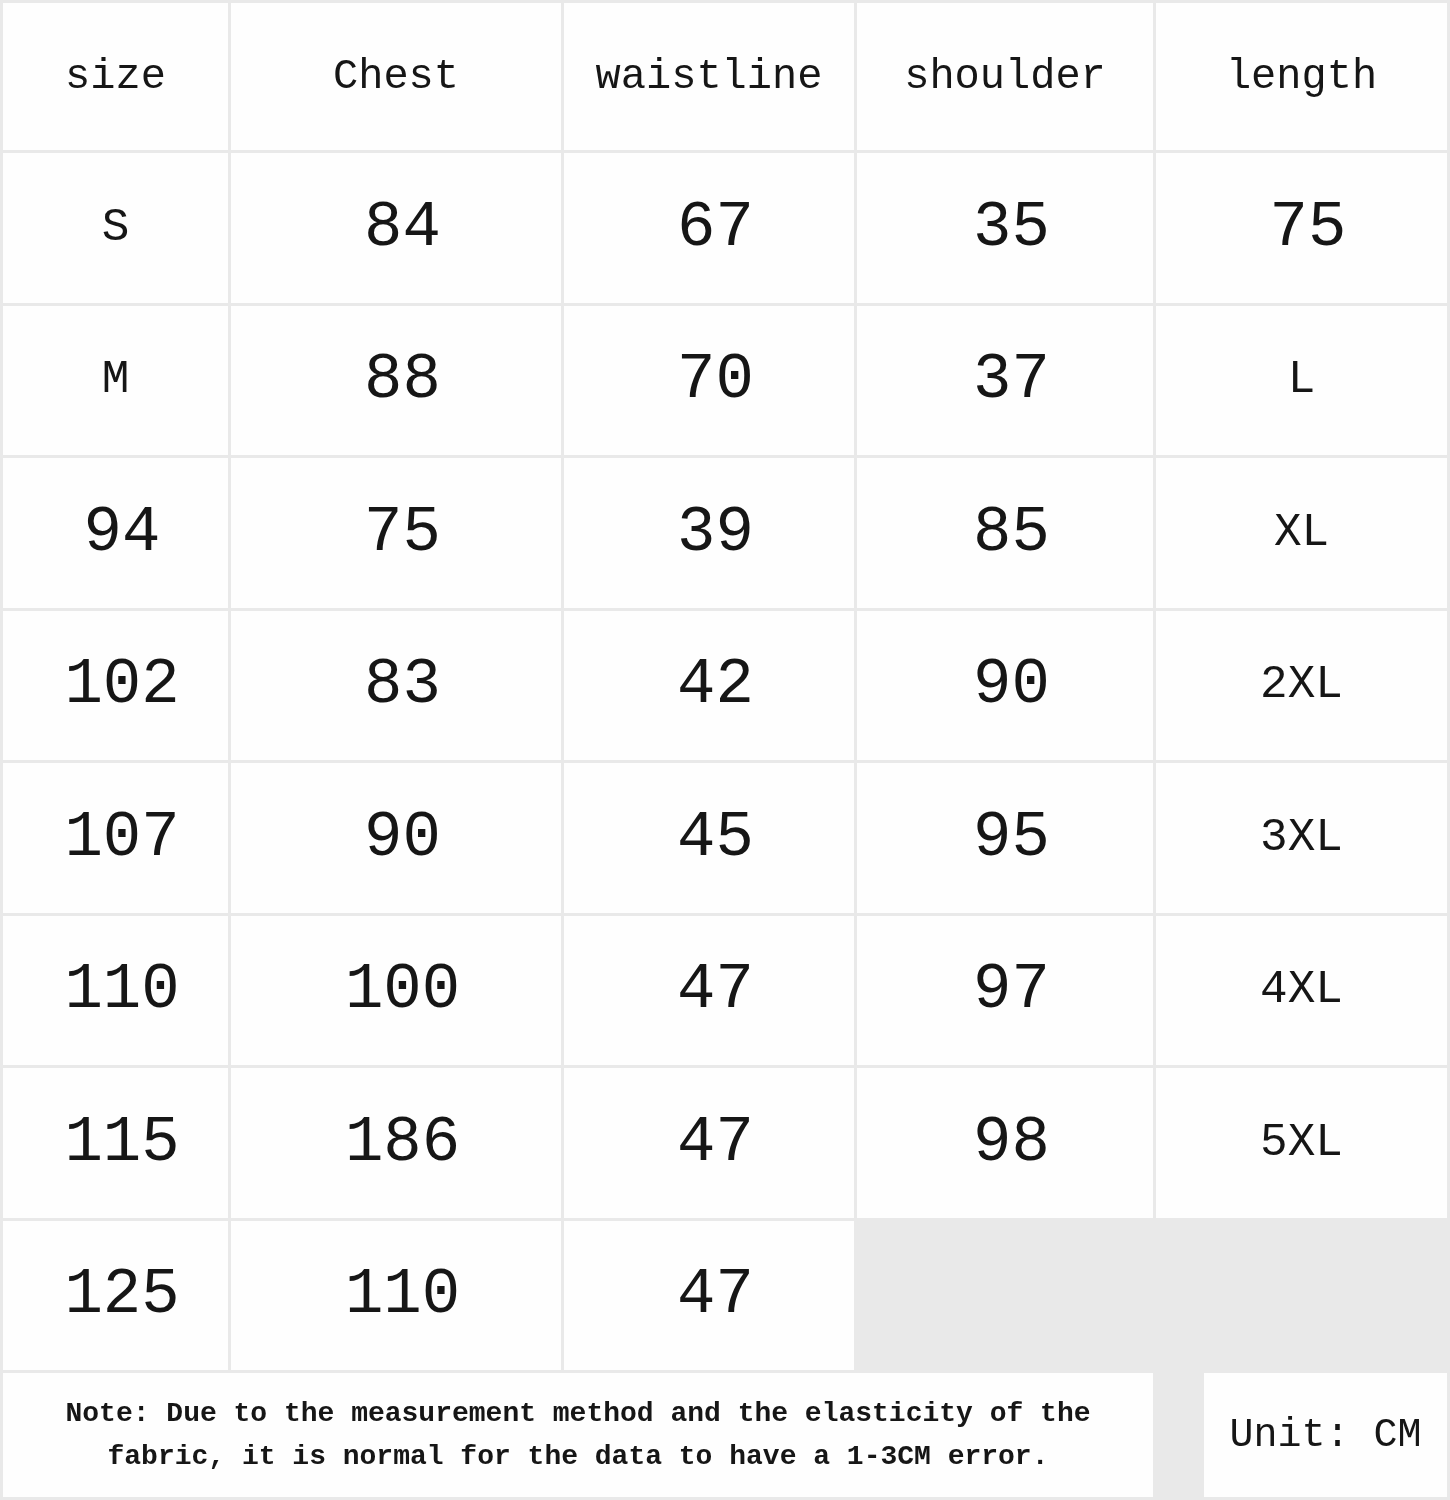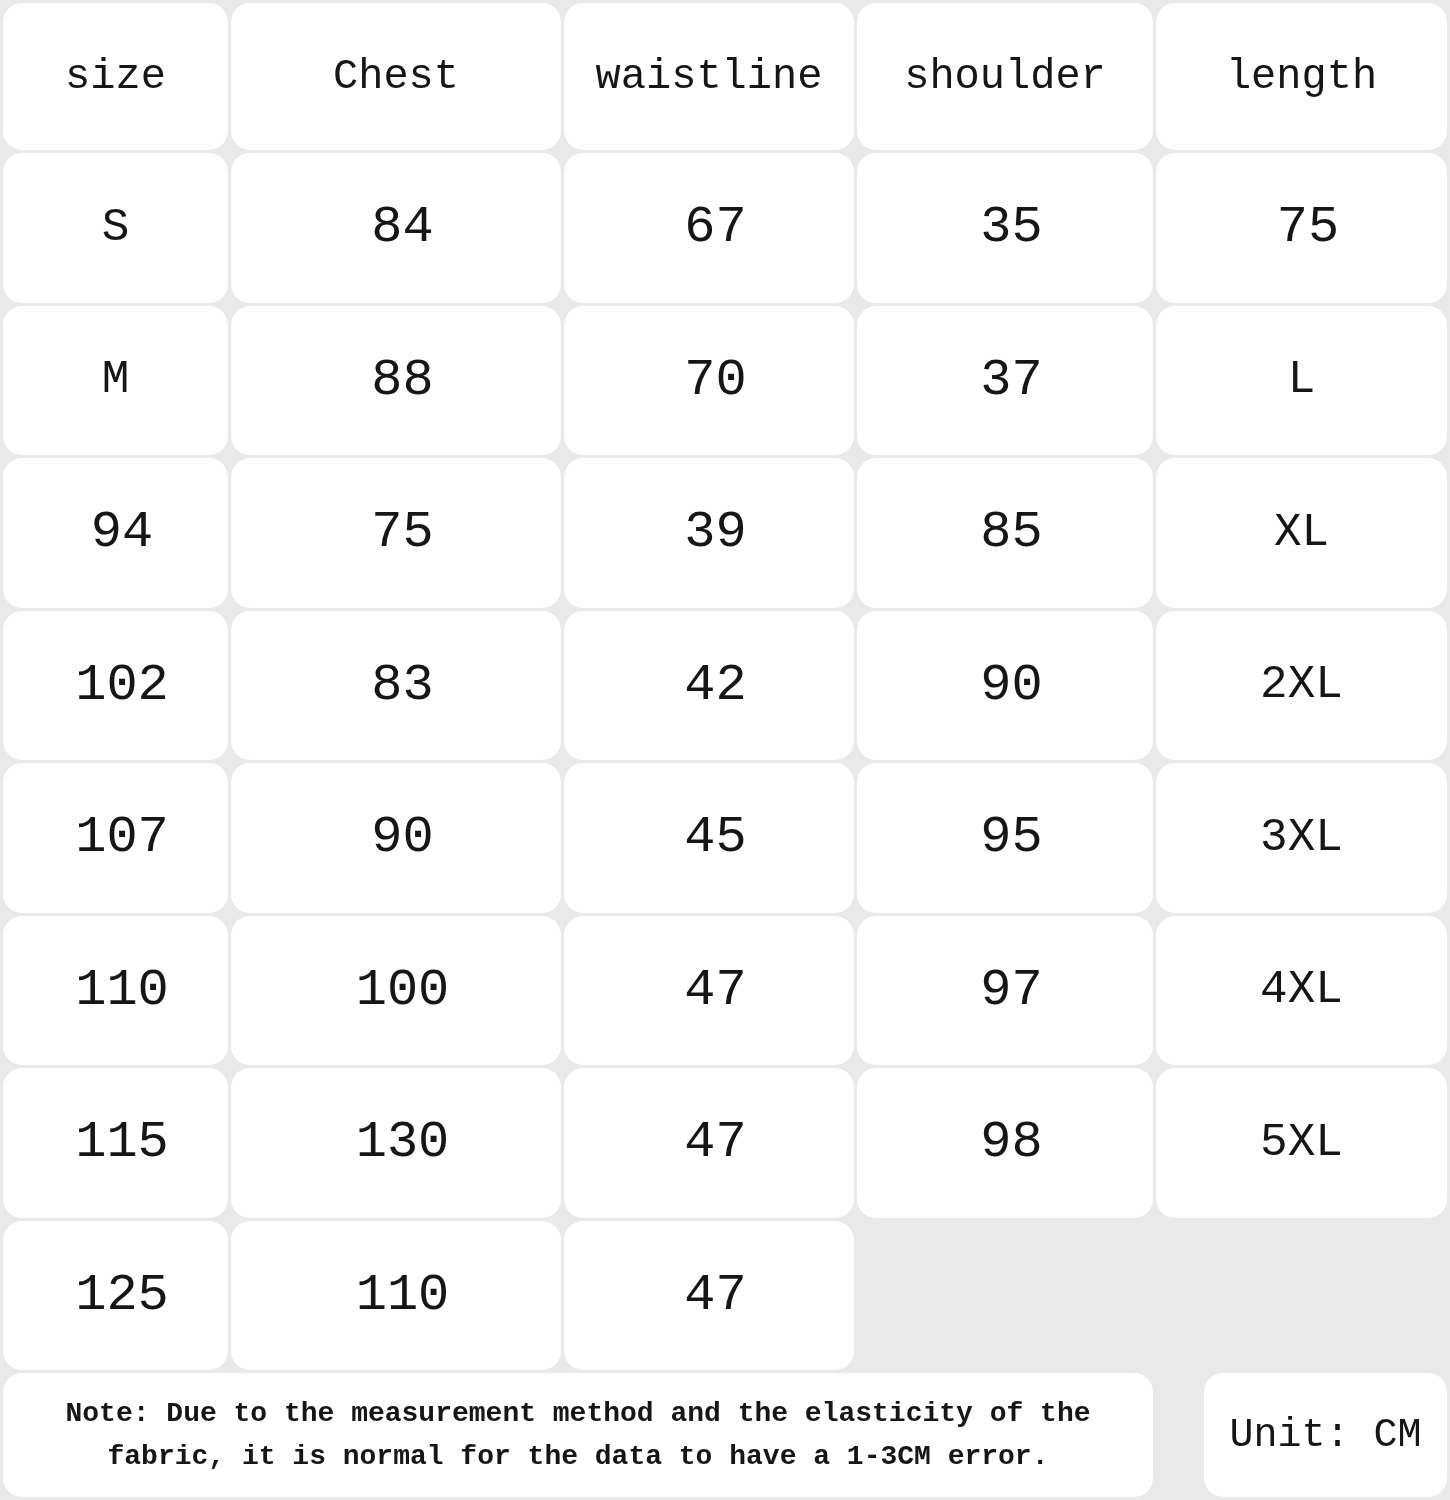--- a/index.html
+++ b/index.html
@@ -10,25 +10,24 @@
     grid-template-columns:225fr 330fr 290fr 296fr 291fr;
     grid-template-rows:147px repeat(8, 1fr) 124px;
     gap:3px;
     font-family:"Liberation Mono", monospace;
     color:#161616;
   }
   .cell{
     background:#fefefe;
     display:flex;align-items:center;justify-content:center;
     text-align:center;
-    border-radius:19px;
   }
   .header-cell{font-size:42px;}
   .row-label{font-size:46px;}
-  .num{font-size:52px;padding-left:13px;}
+  .num{font-size:64px;padding-left:13px;}
   .note-cell{grid-column:1 / span 4;font-weight:bold;font-size:28px;line-height:1.55;text-align:center;}
   .note-inner{width:1060px;margin:0 auto;}
   .unit-cell{font-size:40px;margin-left:48px;}
 </style>
 </head>
 <body>
 
 <div class="size-chart">
 
   <div class="cell header-cell">size</div>
@@ -67,21 +66,21 @@
   <div class="cell num">95</div>
 
   <div class="cell row-label">3XL</div>
   <div class="cell num">110</div>
   <div class="cell num">100</div>
   <div class="cell num">47</div>
   <div class="cell num">97</div>
 
   <div class="cell row-label">4XL</div>
   <div class="cell num">115</div>
-  <div class="cell num">130</div>
+  <div class="cell num">186</div>
   <div class="cell num">47</div>
   <div class="cell num">98</div>
 
   <div class="cell row-label">5XL</div>
   <div class="cell num">125</div>
   <div class="cell num">110</div>
   <div class="cell num">47</div>
 
   <div class="cell note-cell">
     <div class="note-inner">Note: Due to the measurement method and the elasticity of the fabric, it is normal for the data to have a 1-3CM error.</div>

